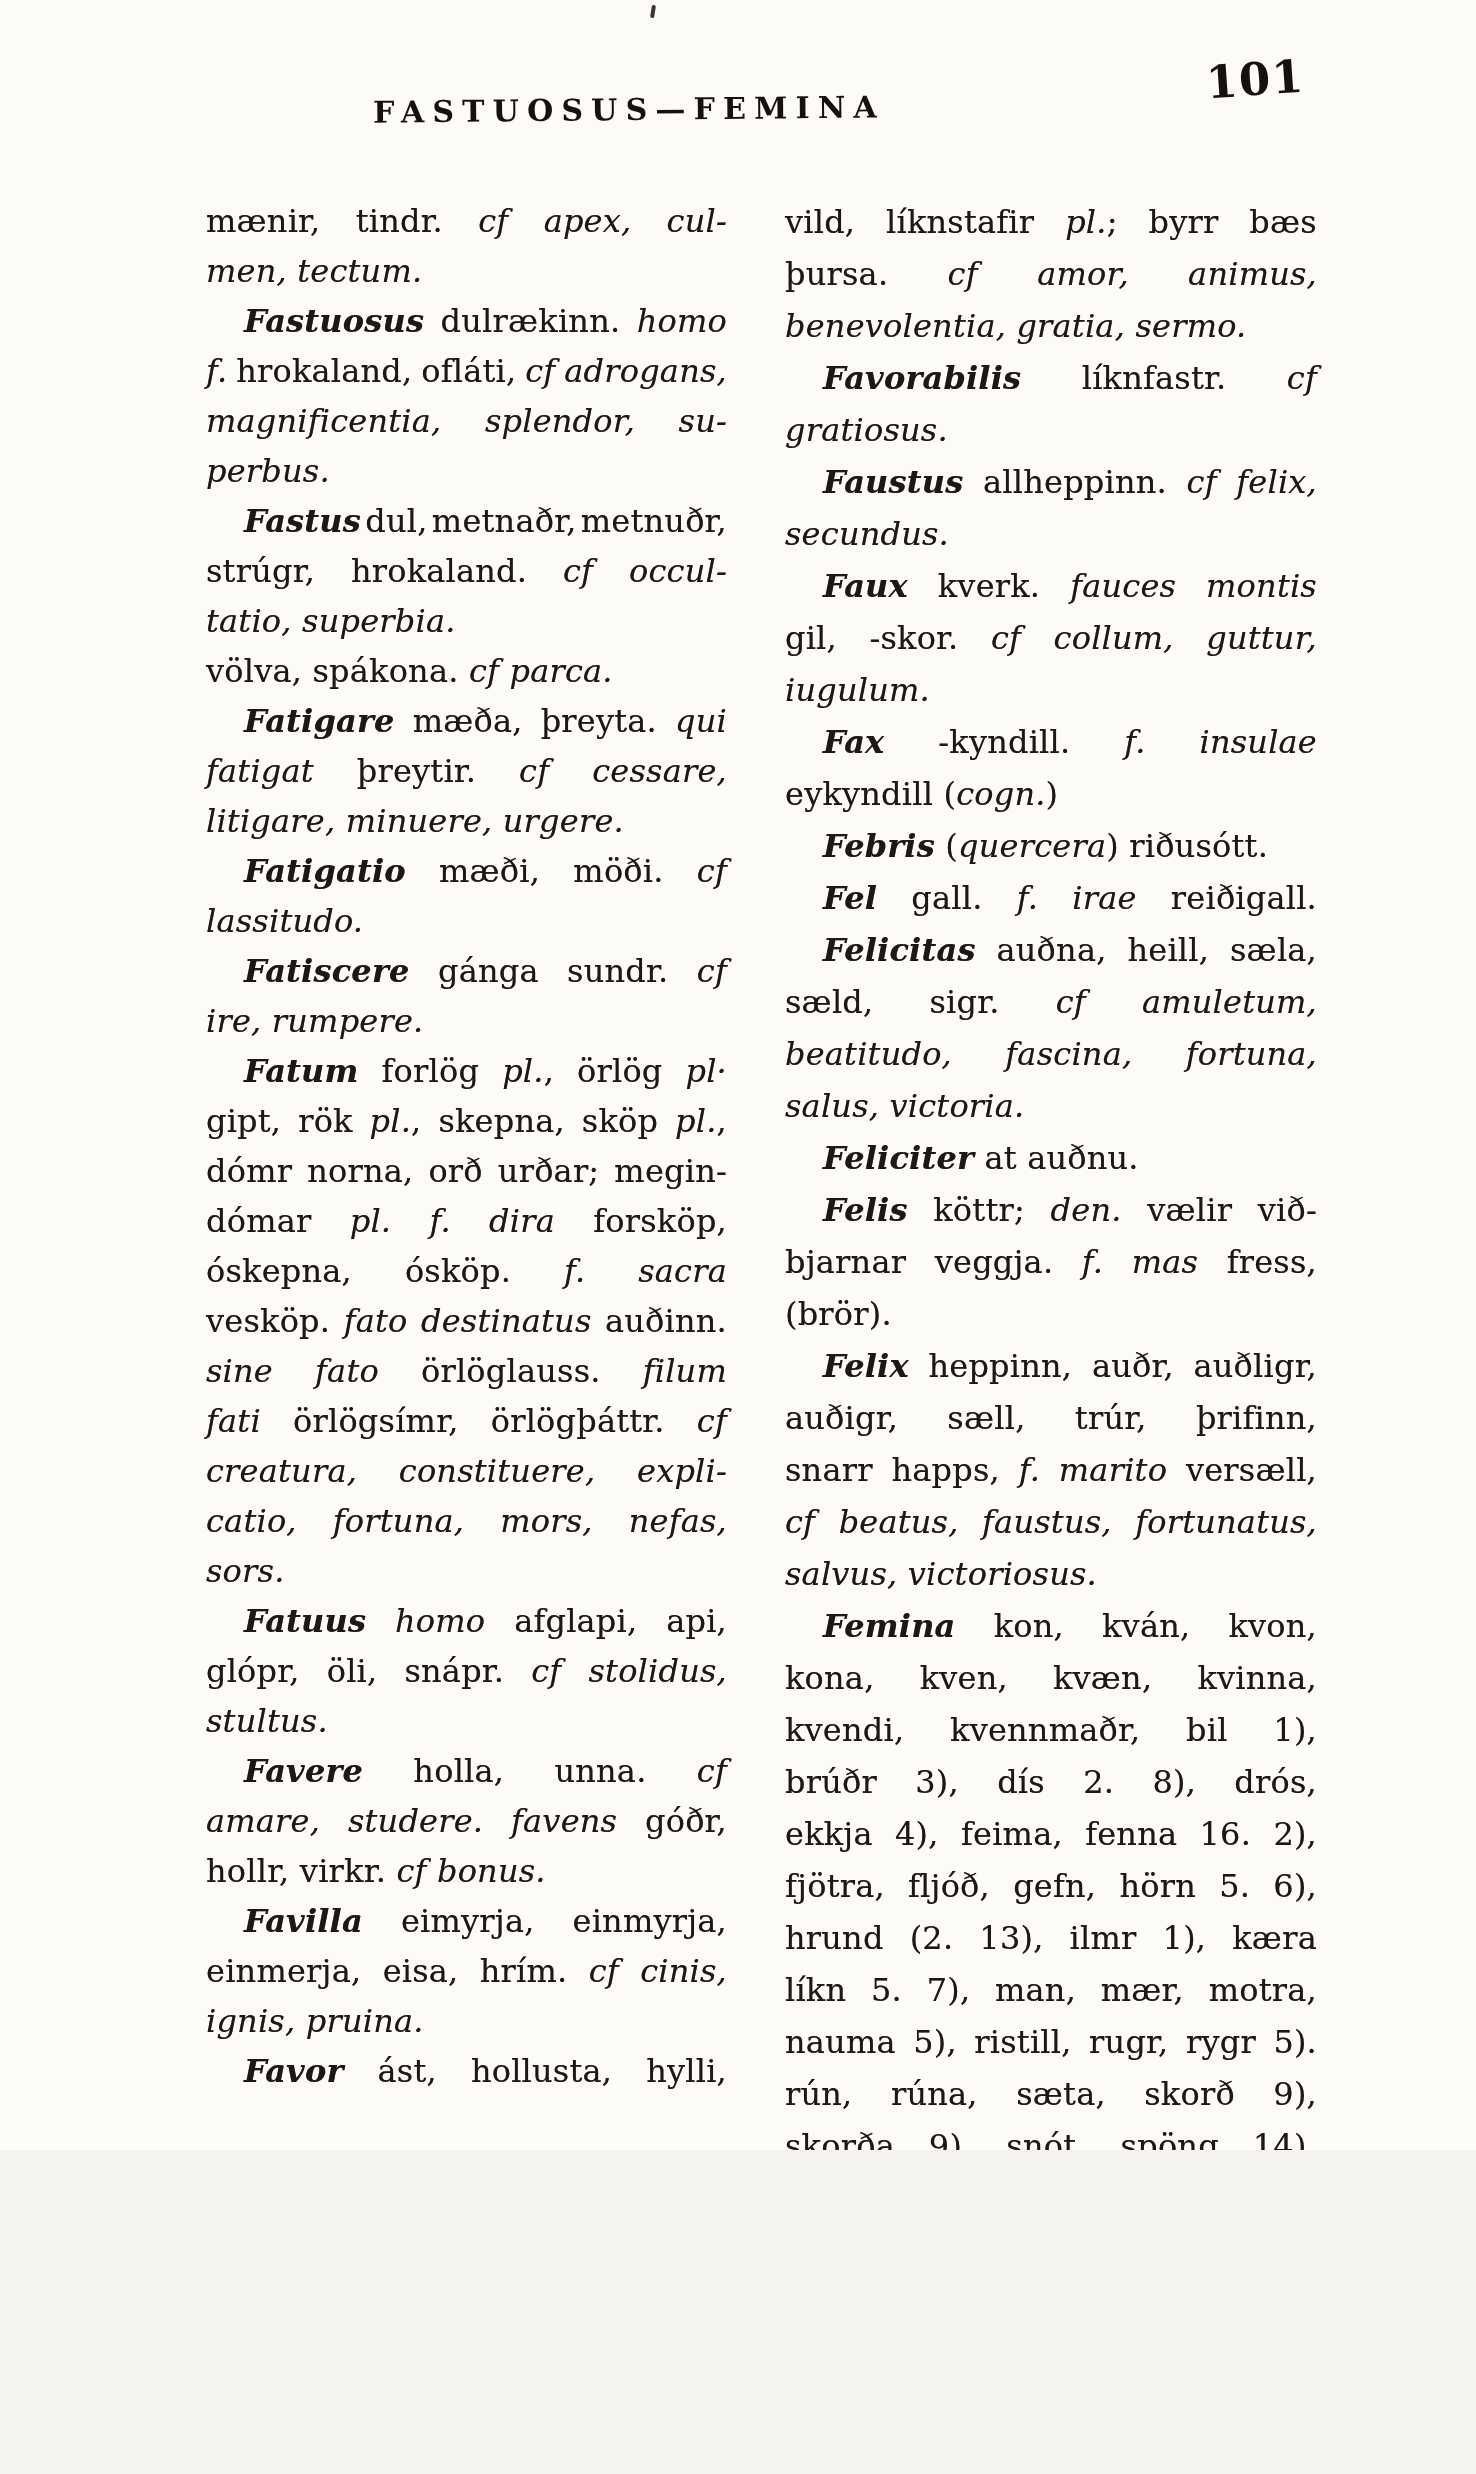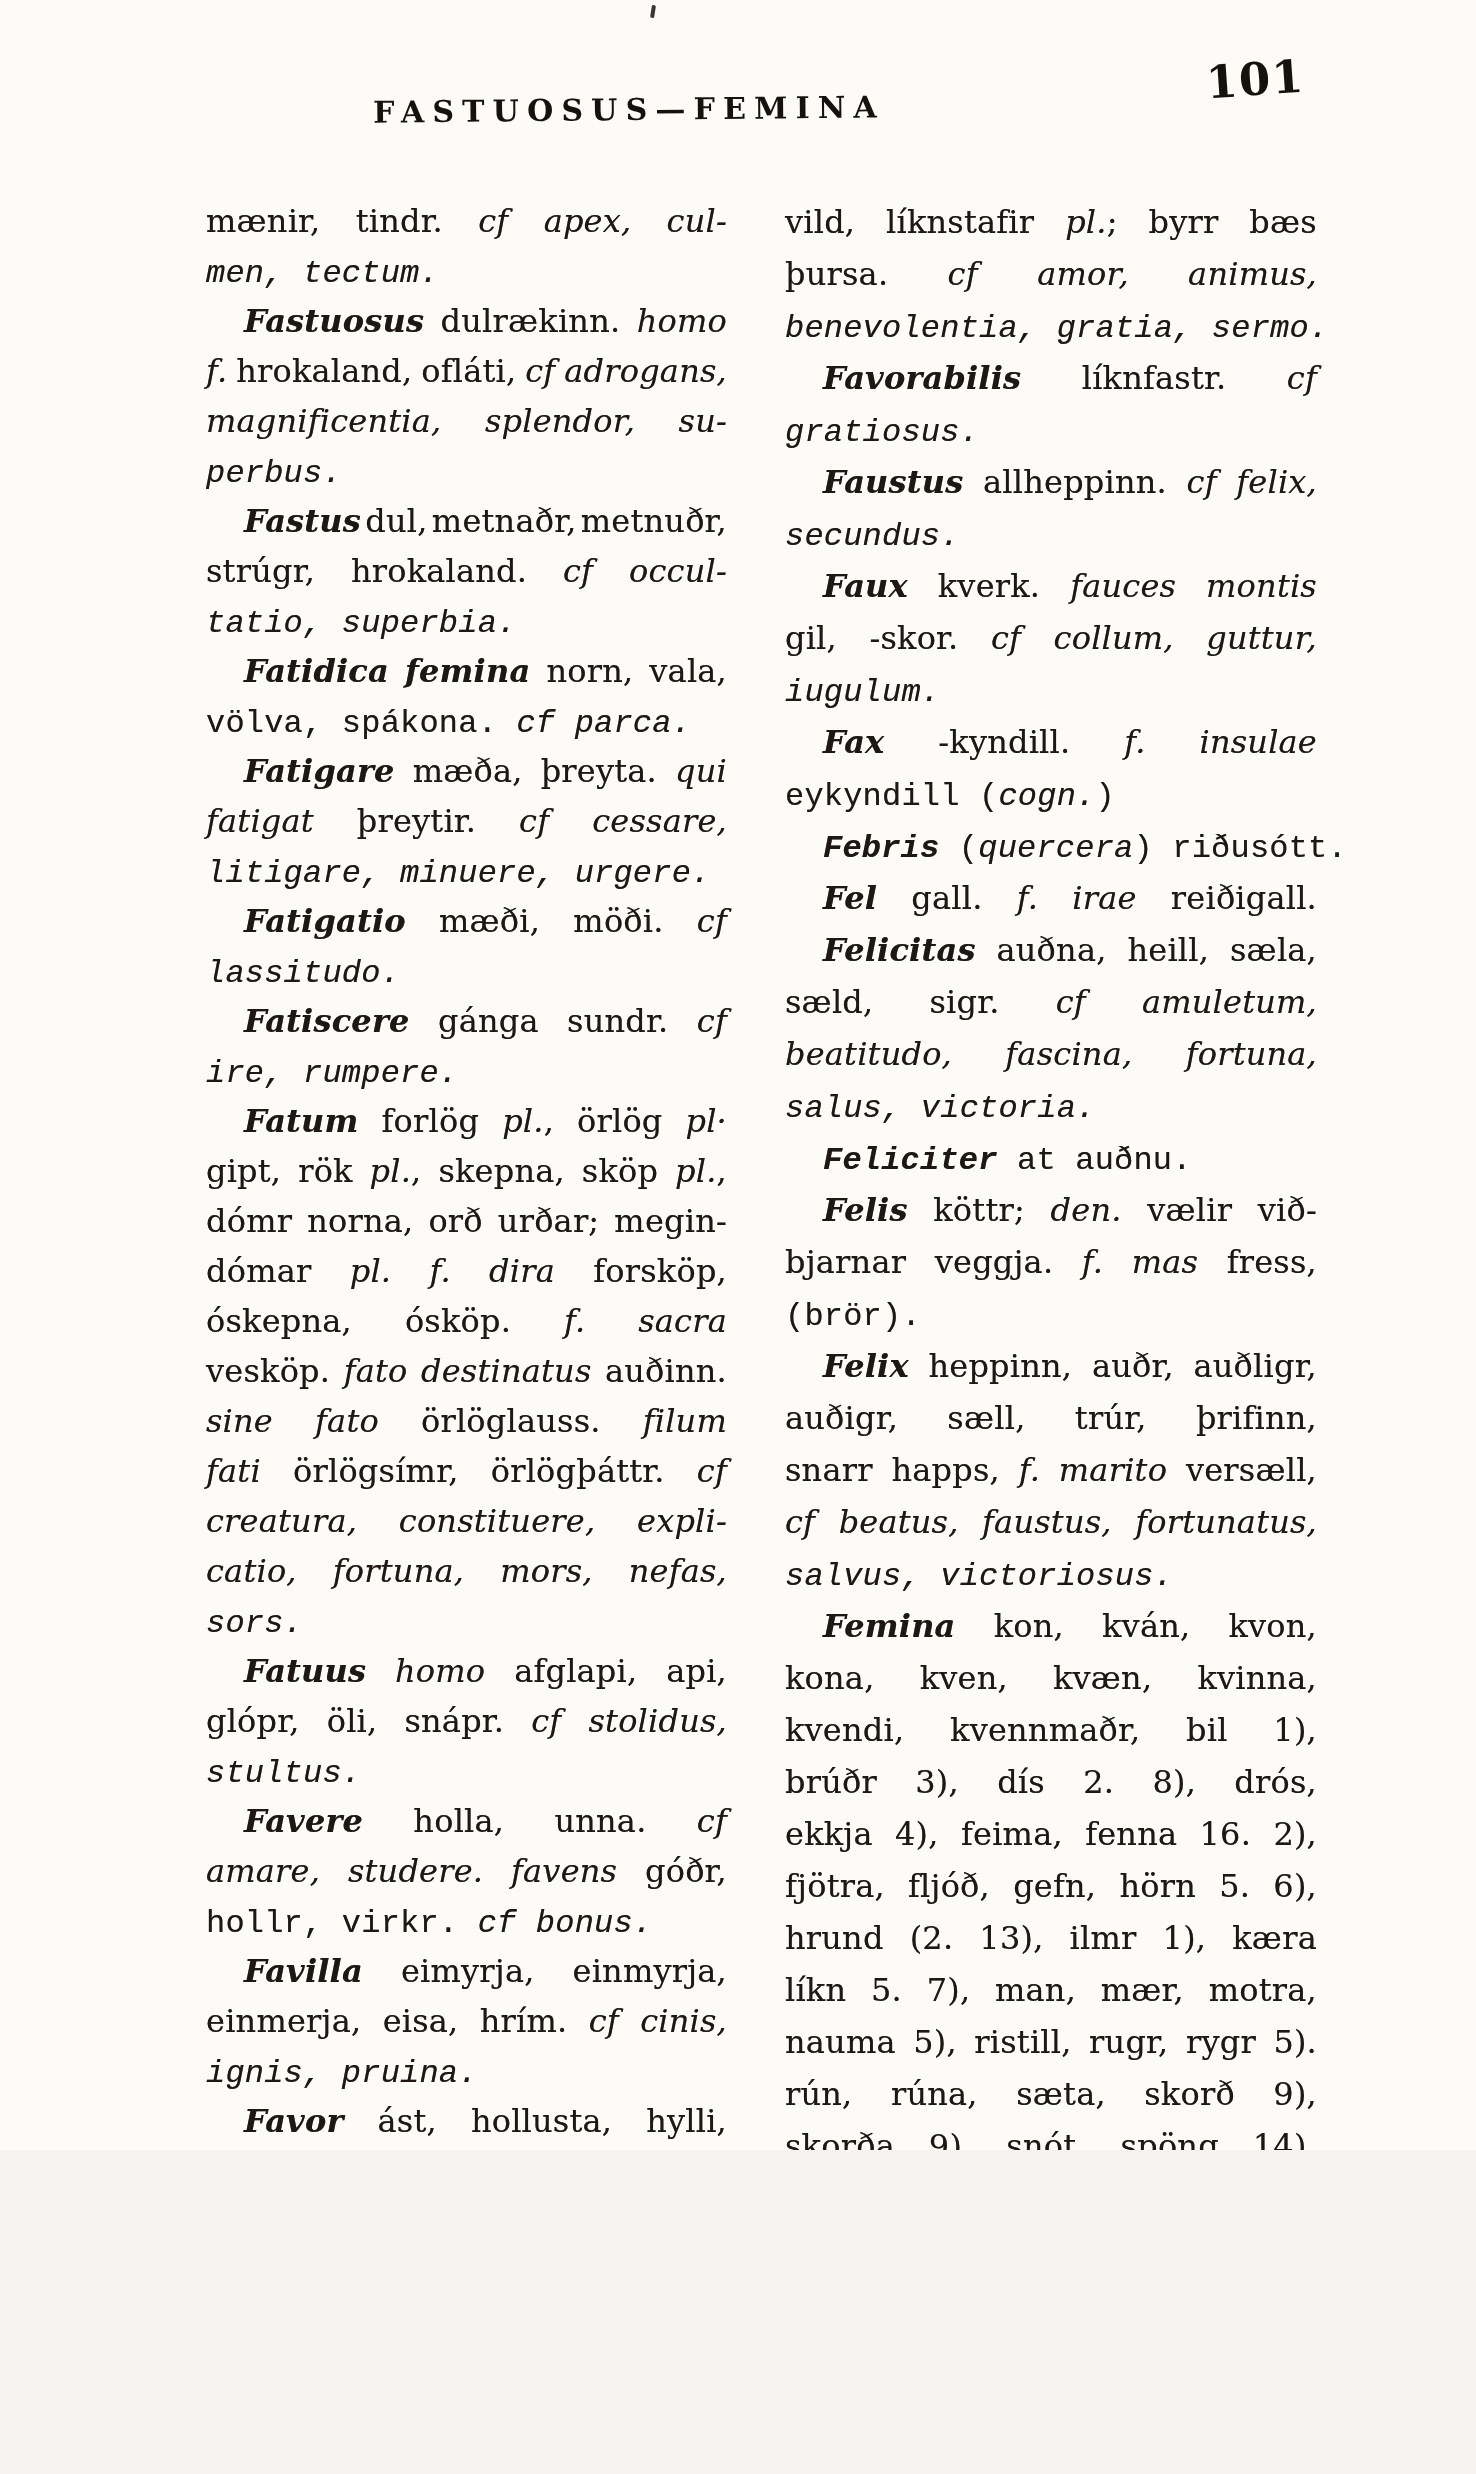--- a/index.html
+++ b/index.html
@@ -51,21 +51,21 @@
   .col-right .line{height:52px;line-height:52px;}
   .line.just{
     display:flex;
     justify-content:space-between;
     align-items:baseline;
   }
   .line.indent{padding-left:38px;}
   .col-left .line.indent{width:483px;}
   .col-right .line.indent{width:494px;}
   .w{white-space:pre;}
-  .seg{white-space:pre;font-family:Liberation Mono, monospace;}
+  .seg{white-space:pre;}
   .ro{font-style:normal;font-weight:normal;}
   .lat{font-style:italic;font-weight:normal;}
   .hw{font-style:italic;font-weight:bold;text-align:center;}
   
   .artifact-top{
     position:absolute;left:651px;top:5px;
     width:4.1px;height:13.2px;background:#3a3733;
     transform:rotate(9deg);border-radius:1.6px;
   }
   .artifact-dot{
@@ -114,26 +114,20 @@
         <span class="w"><span class="ro">metnaðr,</span></span>
         <span class="w"><span class="ro">metnuðr,</span></span>
       </div>
       <div class="line just">
         <span class="w"><span class="ro">strúgr,</span></span>
         <span class="w"><span class="ro">hrokaland.</span></span>
         <span class="w"><span class="lat">cf</span></span>
         <span class="w"><span class="lat">occul-</span></span>
       </div>
       <div class="line"><span class="seg lat">tatio, superbia.</span></div>
-      <div class="line indent just">
-        <span class="w"><span class="hw">Fatidica</span></span>
-        <span class="w"><span class="hw">femina</span></span>
-        <span class="w"><span class="ro">norn,</span></span>
-        <span class="w"><span class="ro">vala,</span></span>
-      </div>
       <div class="line"><span class="seg ro">völva, spákona. </span><span class="seg lat">cf parca.</span></div>
       <div class="line indent just">
         <span class="w"><span class="hw">Fatigare</span></span>
         <span class="w"><span class="ro">mæða,</span></span>
         <span class="w"><span class="ro">þreyta.</span></span>
         <span class="w"><span class="lat">qui</span></span>
       </div>
       <div class="line just">
         <span class="w"><span class="lat">fatigat</span></span>
         <span class="w"><span class="ro">þreytir.</span></span>

